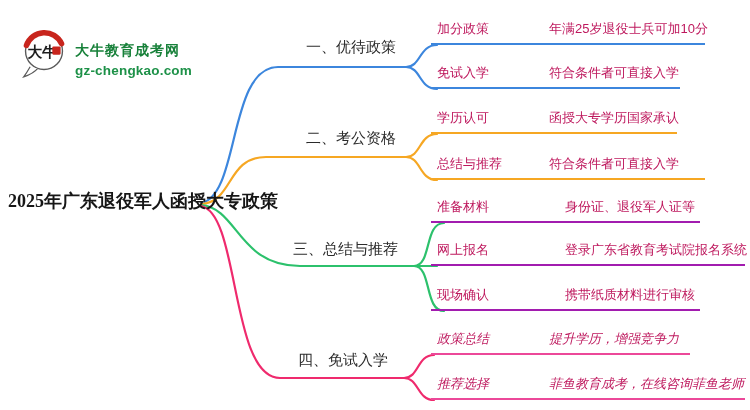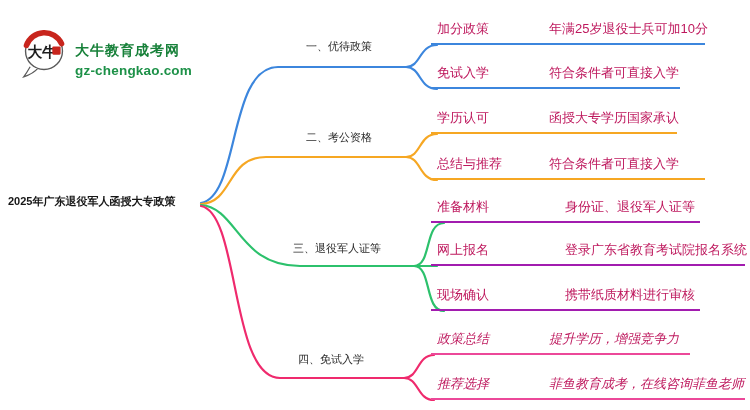--- a/index.html
+++ b/index.html
@@ -10,25 +10,25 @@
   path.s1{stroke:#3c86dd;} path.s2{stroke:#f6a723;} path.s3{stroke:#2cc16c;} path.s4{stroke:#ef2a6d;}
 
   
   .logo{position:absolute;left:20px;top:12px;display:flex;align-items:flex-end;margin-top:11px;}
   .logo-badge{width:48px;height:56px;flex:0 0 auto;}
   .logo-text{margin-left:7px;padding-top:6px;}
   .logo-name{font-size:14px;font-weight:800;color:#18813a;letter-spacing:1px;line-height:21px;white-space:nowrap;}
   .logo-domain{font-size:13.5px;font-weight:700;color:#1d9148;letter-spacing:.2px;line-height:16px;margin-top:2px;}
 
   
-  .root-title{position:absolute;left:8px;top:193px;width:200px;font-size:11px;font-weight:700;
-              color:#161616;white-space:nowrap;line-height:16px;}
+  .root-title{position:absolute;left:8px;top:193px;width:200px;font-size:18px;font-weight:700;
+              color:#161616;white-space:nowrap;line-height:16px;font-family:Liberation Serif, serif;}
 
   
-  .blabel{position:absolute;font-size:11px;color:#2b2b2b;white-space:nowrap;line-height:17px;}
+  .blabel{position:absolute;font-size:15px;color:#2b2b2b;white-space:nowrap;line-height:17px;}
 
   
   .row{position:absolute;display:flex;align-items:flex-start;box-sizing:border-box;height:27px;
        font-size:13px;color:#be185d;white-space:nowrap;padding:2px 0 0 6px;}
   .row .lbl{min-width:112px;}
   .row.c1{border-bottom:2px solid #3c86dd;}
   .row.c2{border-bottom:2px solid #f6a723;}
   .row.c3{border-bottom:2px solid #a21caf;gap:16px;}
   .row.c4{border-bottom:2px solid #ec4899;font-style:italic;}
 </style>
@@ -67,21 +67,21 @@
     <div class="logo-text">
       <div class="logo-name">大牛教育成考网</div>
       <div class="logo-domain">gz-chengkao.com</div>
     </div>
   </div>
 
   <div class="root-title">2025年广东退役军人函授大专政策</div>
 
   <div class="blabel" style="left:306px;top:38px">一、优待政策</div>
   <div class="blabel" style="left:306px;top:129px">二、考公资格</div>
-  <div class="blabel" style="left:293px;top:240px">三、退役军人证等</div>
+  <div class="blabel" style="left:293px;top:240px">三、总结与推荐</div>
   <div class="blabel" style="left:298px;top:351px">四、免试入学</div>
 
   <div class="row c1" style="left:431px;top:18px;width:274px">
     <span class="lbl">加分政策</span>
     <span class="val">年满25岁退役士兵可加10分</span>
   </div>
   <div class="row c1" style="left:431px;top:62px;width:249px">
     <span class="lbl">免试入学</span>
     <span class="val">符合条件者可直接入学</span>
   </div>

